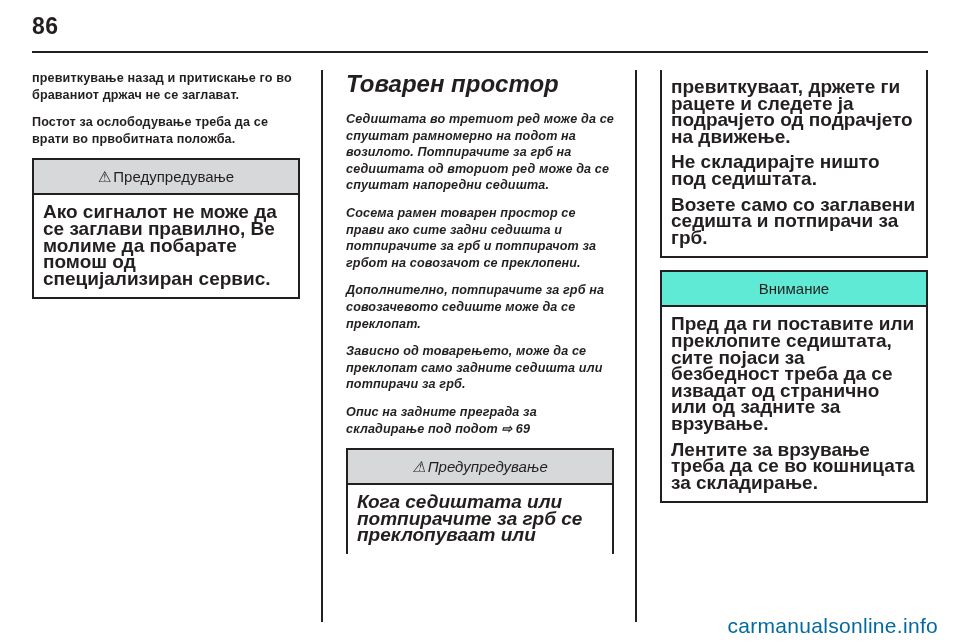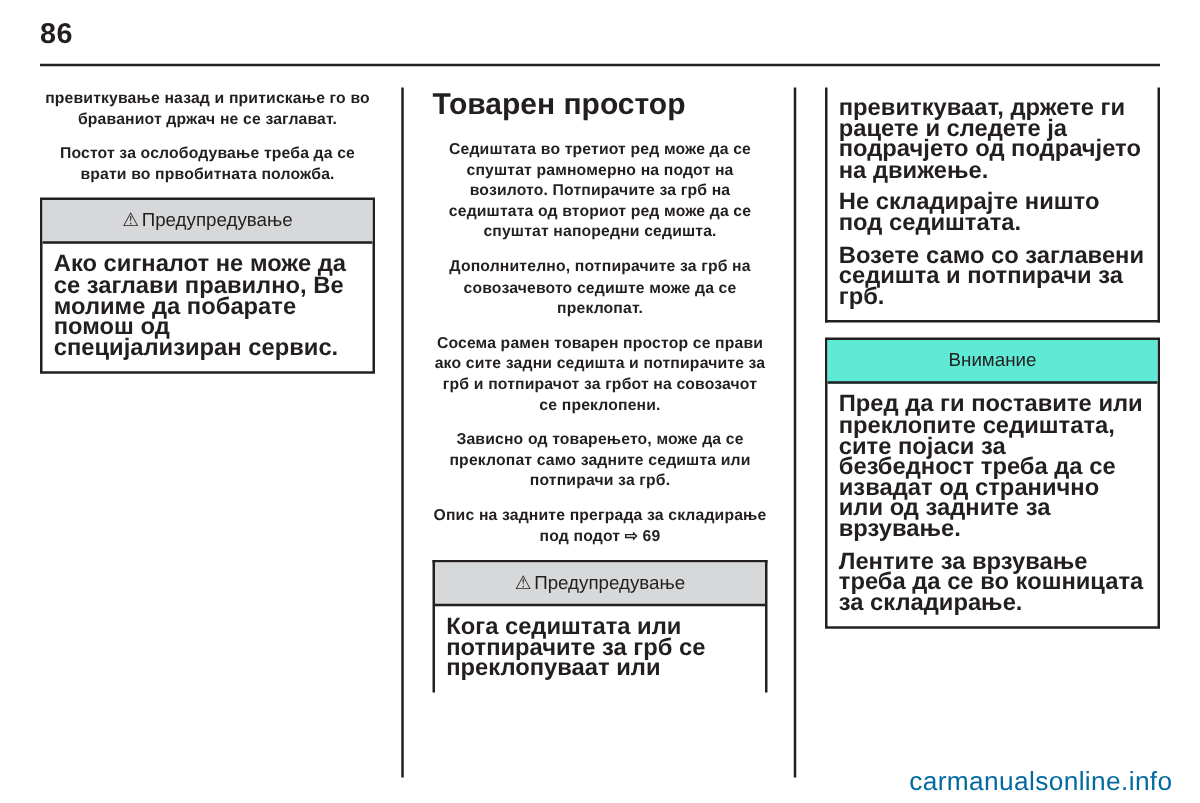--- a/index.html
+++ b/index.html
@@ -66,41 +66,40 @@
     width: 896px;
     height: 552px;
   }
   .col {
     position: absolute;
     top: 0;
     width: 268px;
     height: 552px;
   }
   .col-1 { left: 0px; }
-  .col-2 { left: 314px; }
+  .col-2 { left: 314px; font-style: italic; }
   .col-3 { left: 628px; }
 
   .col-divider {
     position: absolute;
     top: 0;
     width: 2px;
     height: 552px;
     background: #231f20;
   }
   .divider-1 { left: 289px; }
   .divider-2 { left: 603px; }
 
   
   p.body {
     margin: 0 0 11px 0;
     font-size: 12.6px;
     font-weight: bold;
     line-height: 16.6px;
     letter-spacing: 0.01em;
-    text-align: center;
   }
   p.body:last-child { margin-bottom: 0; }
 
   .section-title {
     margin: 0 0 13px 0;
     font-size: 24px;
     font-weight: bold;
     line-height: 28px;
   }
 
@@ -200,22 +199,22 @@
         </div>
       </div>
 
     </div>
 
     <div class="col col-2">
 
       <h2 class="section-title">Товарен простор</h2>
 
       <p class="body">Седиштата во третиот ред може да се спуштат рамномерно на подот на возилото. Потпирачите за грб на седиштата од вториот ред може да се спуштат напоредни седишта.</p>
+      <p class="body">Сосема рамен товарен простор се прави ако сите задни седишта и потпирачите за грб и потпирачот за грбот на совозачот се преклопени.</p>
       <p class="body">Дополнително, потпирачите за грб на совозачевото седиште може да се преклопат.</p>
-      <p class="body">Сосема рамен товарен простор се прави ако сите задни седишта и потпирачите за грб и потпирачот за грбот на совозачот се преклопени.</p>
       <p class="body">Зависно од товарењето, може да се преклопат само задните седишта или потпирачи за грб.</p>
 
       <p class="body">
         <span>Опис на задните преграда за складирање под подот</span>
         <span class="pageref-arrow">⇨</span>
         <span class="pageref-arrow">69</span>
       </p>
 
       <div class="notice cont-bottom">
         <div class="notice-head">

